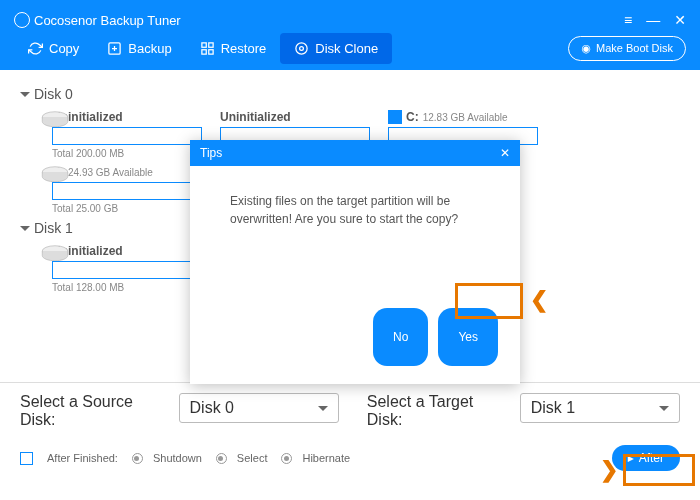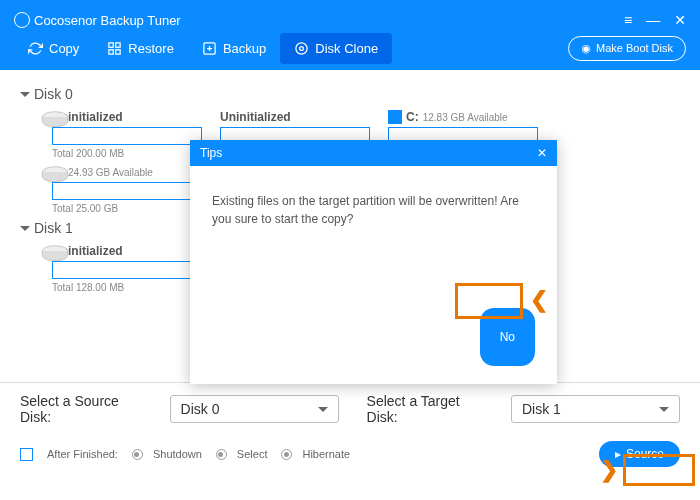--- a/index.html
+++ b/index.html
@@ -22,32 +22,32 @@
 .diskrow{margin-left:32px;display:flex;gap:18px;margin-bottom:6px}
 .part{width:150px}
 .part-label{font-size:12px;color:#444;display:flex;align-items:center;gap:4px}
 .part-bold{font-weight:600;color:#555}
 .part-av{font-size:10px;color:#888}
 .part-box{border:1px solid #0a8bff;height:18px;margin:3px 0;position:relative;background:#fff}
 .part-total{font-size:10px;color:#888}
 .diskicon{position:absolute;left:20px;width:30px;height:20px}
 .diskrow-container{position:relative}
 .bottom{border-top:1px solid #ddd;padding:10px 20px;background:#fff}
-.selrow{display:flex;gap:28px;align-items:center;margin-bottom:16px;font-size:14px}
+.selrow{display:flex;gap:28px;align-items:flex-start;margin-bottom:16px;font-size:16px}
 .selbox{border:1px solid #bbb;border-radius:3px;padding:5px 10px;width:184px;display:flex;justify-content:space-between;align-items:center;cursor:pointer;background:#fff}
 .optrow{display:flex;align-items:center;justify-content:space-between}
 .opt-left{display:flex;align-items:center;gap:14px;font-size:11px;color:#666}
 .chk{width:13px;height:13px;border:1px solid #0a8bff}
 .radio{display:flex;align-items:flex-end;gap:10px}
 .radio-dot{width:11px;height:11px;border:1.5px solid #999;border-radius:50%;position:relative}
 .radio-dot::after{content:'';width:5px;height:5px;background:#999;border-radius:50%;position:absolute;top:1.5px;left:1.5px}
 .startbtn{background:#0a8bff;color:#fff;border-radius:14px;padding:6px 16px;font-size:12px;display:flex;align-items:center;gap:5px;cursor:pointer}
-.modal{position:absolute;top:140px;left:190px;width:367px;background:#fff;box-shadow:0 2px 14px rgba(0,0,0,0.25)}
+.modal{position:absolute;top:140px;left:190px;width:330px;background:#fff;box-shadow:0 2px 14px rgba(0,0,0,0.25)}
 .modal-hd{background:#0a8bff;color:#fff;padding:6px 10px;display:flex;justify-content:space-between;font-size:12px}
-.modal-body{padding:26px 22px 16px;font-size:12px;color:#555;line-height:1.5;height:130px}
+.modal-body{padding:26px 40px 16px;font-size:12px;color:#555;line-height:1.5;height:130px}
 .modal-ft{display:flex;justify-content:flex-end;gap:10px;padding:12px 22px 18px}
 .mbtn{border-radius:14px;padding:22px 20px;font-size:12px;cursor:pointer;background:#0a8bff;color:#fff}
 .hl{position:absolute;border:3px solid #e67700}
 .hl-yes{top:283px;left:455px;width:68px;height:36px}
 .hl-start{top:454px;left:623px;width:72px;height:32px}
 .arrow-r{position:absolute;color:#e67700;font-size:22px;font-weight:900}
 .ar1{top:287px;left:530px}
 .ar2{top:457px;left:600px}
 .winlogo{width:14px;height:14px;display:inline-block;background:linear-gradient(135deg,#0a8bff 25%,transparent 25%),linear-gradient(225deg,#0a8bff 25%,transparent 25%),linear-gradient(45deg,#0a8bff 25%,transparent 25%),linear-gradient(315deg,#0a8bff 25%,transparent 25%);background-color:#0a8bff}
 </style>
@@ -67,33 +67,33 @@
     <div class="tb-left">
       <div class="tb-btn">
           <svg class="tb-icon" viewBox="0 0 24 24" fill="none" stroke="#fff" stroke-width="2">
             <path d="M23 4v6h-6M1 20v-6h6"></path>
             <path d="M3.5 9a9 9 0 0114.8-3L23 10M1 14l4.7 4a9 9 0 0014.8-3"></path>
           </svg>
           <span>Copy</span>
         </div>
       <div class="tb-btn">
           <svg class="tb-icon" viewBox="0 0 24 24" fill="none" stroke="#fff" stroke-width="2">
+            <rect x="3" y="3" width="18" height="18" rx="2"></rect>
+            <path d="M12 8v8M8 12h8"></path>
+          </svg>
+          <span>Backup</span>
+        </div>
+      <div class="tb-btn">
+          <svg class="tb-icon" viewBox="0 0 24 24" fill="none" stroke="#fff" stroke-width="2">
             <rect x="3" y="3" width="7" height="7"></rect>
             <rect x="14" y="3" width="7" height="7"></rect>
             <rect x="3" y="14" width="7" height="7"></rect>
             <rect x="14" y="14" width="7" height="7"></rect>
           </svg>
           <span>Restore</span>
-        </div>
-      <div class="tb-btn">
-          <svg class="tb-icon" viewBox="0 0 24 24" fill="none" stroke="#fff" stroke-width="2">
-            <rect x="3" y="3" width="18" height="18" rx="2"></rect>
-            <path d="M12 8v8M8 12h8"></path>
-          </svg>
-          <span>Backup</span>
         </div>
       <div class="tb-btn active">
           <svg class="tb-icon" viewBox="0 0 24 24" fill="none" stroke="#fff" stroke-width="2">
             <circle cx="12" cy="12" r="9"></circle>
             <circle cx="12" cy="12" r="3"></circle>
           </svg>
           <span>Disk Clone</span>
         </div>
     </div>
     <div class="bootbtn">
@@ -194,32 +194,33 @@
           <div class="radio-dot"></div>
           <span>Select</span>
         </div>
       <div class="radio">
           <div class="radio-dot"></div>
           <span>Hibernate</span>
         </div>
     </div>
     <div class="startbtn">
         <span>▸</span>
-        <span>Source</span>
+        <span>After</span>
       </div>
   </div>
 </div>
 
 <div class="modal">
   <div class="modal-hd">
       <span>Tips</span>
       <span>✕</span>
     </div>
   <div class="modal-body">Existing files on the target partition will be overwritten! Are you sure to start the copy?</div>
   <div class="modal-ft">
     <div class="mbtn">No</div>
+    <div class="mbtn">Yes</div>
   </div>
 </div>
 
 <div class="hl hl-yes"></div>
 <div class="hl hl-start"></div>
 <div class="arrow-r ar1">❮</div>
 <div class="arrow-r ar2">❯</div>
 
 </body></html>

